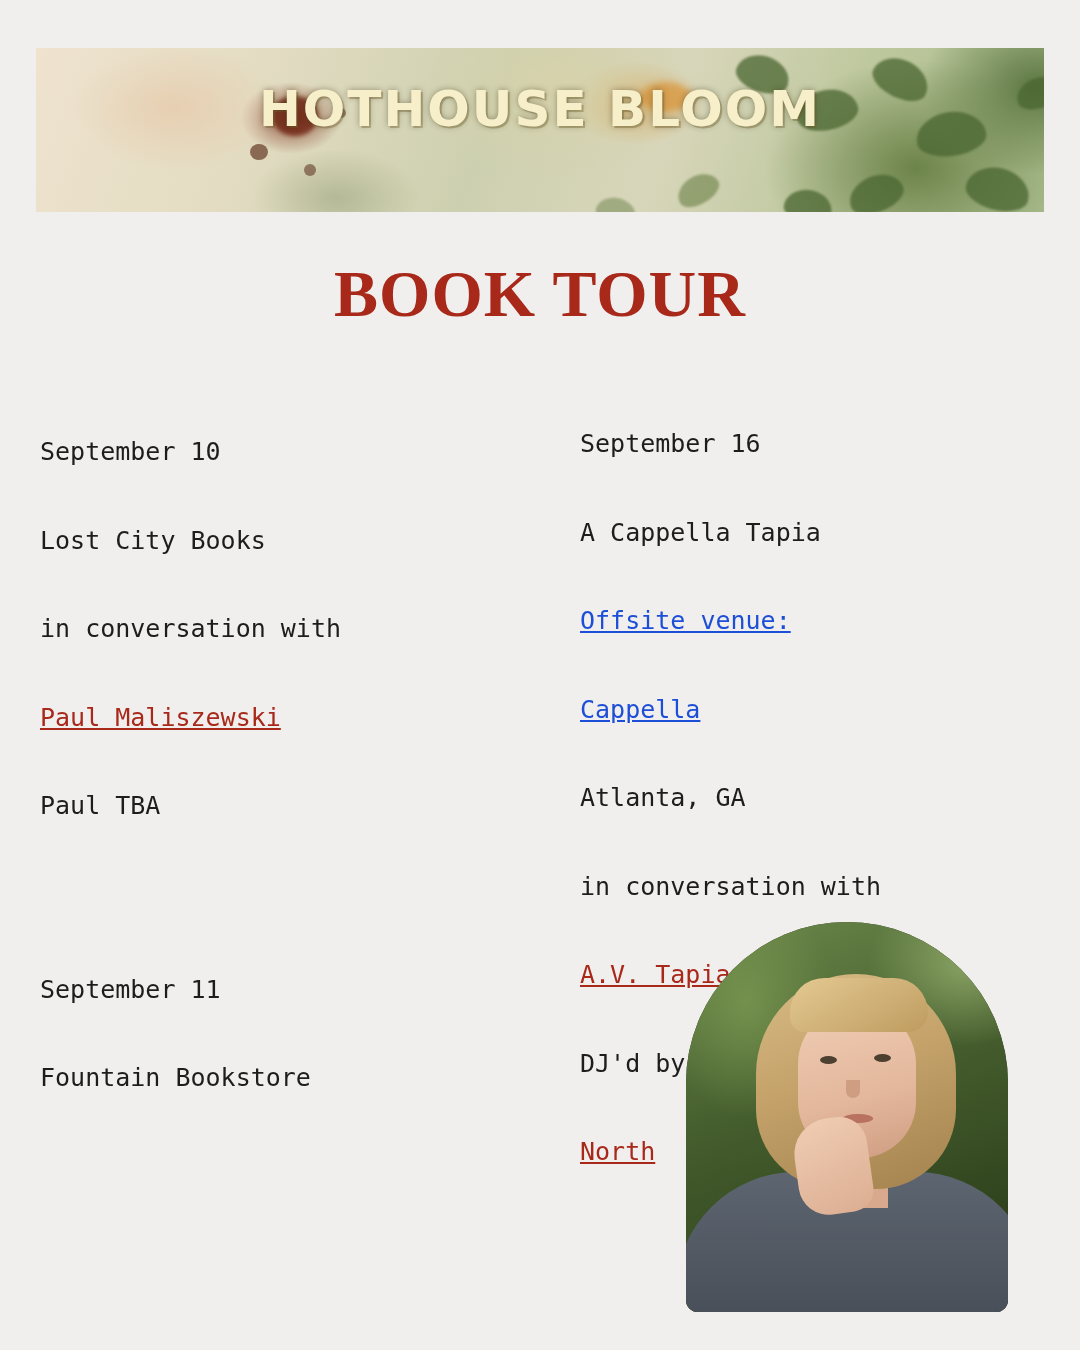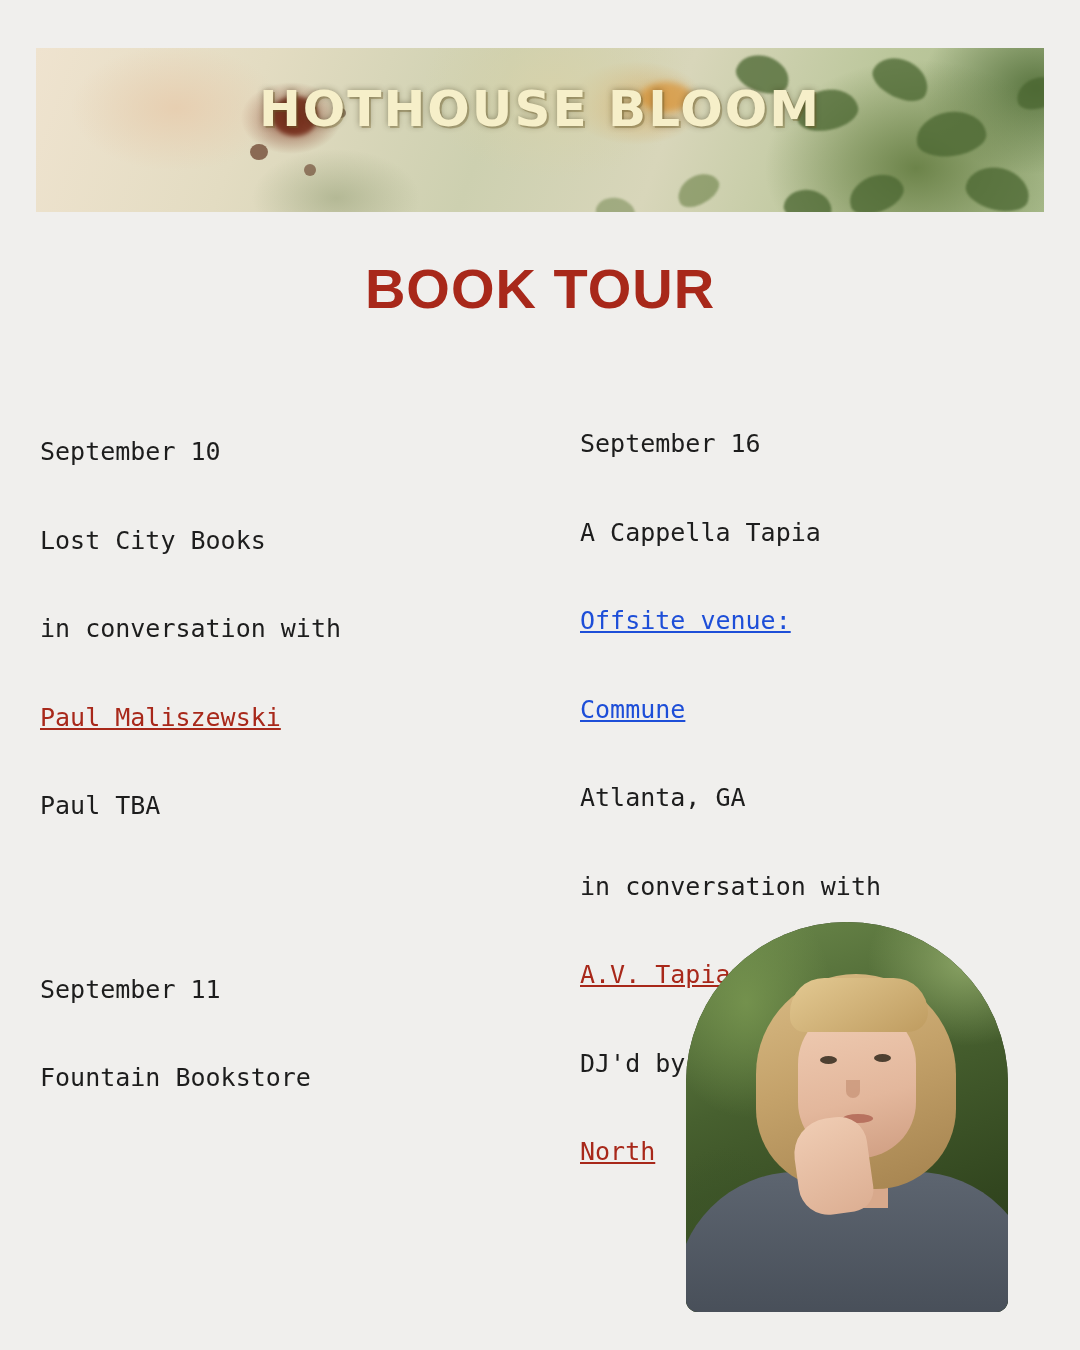--- a/index.html
+++ b/index.html
@@ -66,23 +66,23 @@
       2px 2px 0 rgba(120,100,40,0.35);
   }
 
   
   .headline {
     position: absolute;
     left: 0;
     right: 0;
     top: 256px;
     text-align: center;
-    font-family: Liberation Sans, sans-serif;
+    font-family: Liberation Serif, serif;
     font-weight: bold;
-    font-size: 56px;
+    font-size: 66px;
     letter-spacing: 1px;
     color: #a8281a;
   }
 
   
   .columns {
     position: absolute;
     top: 378px;
     left: 40px;
     width: 1000px;
@@ -271,21 +271,21 @@
     </div>
 
   </div>
 
   <div class="col col-right">
 
     <div class="event">
       <span class="ln">September 16</span>
       <span class="ln">A Cappella Tapia</span>
       <span class="ln link">Offsite venue:</span>
-      <span class="ln link">Commune</span>
+      <span class="ln link">Cappella</span>
       <span class="ln">Atlanta, GA</span>
       <span class="ln">in conversation with</span>
       <span class="ln name">A.V. Tapia</span>
       <span class="ln"><span>DJ'd by </span><span class="name">Geographic</span></span>
       <span class="ln name">North</span>
       
     </div>
 
   </div>
 </div>

